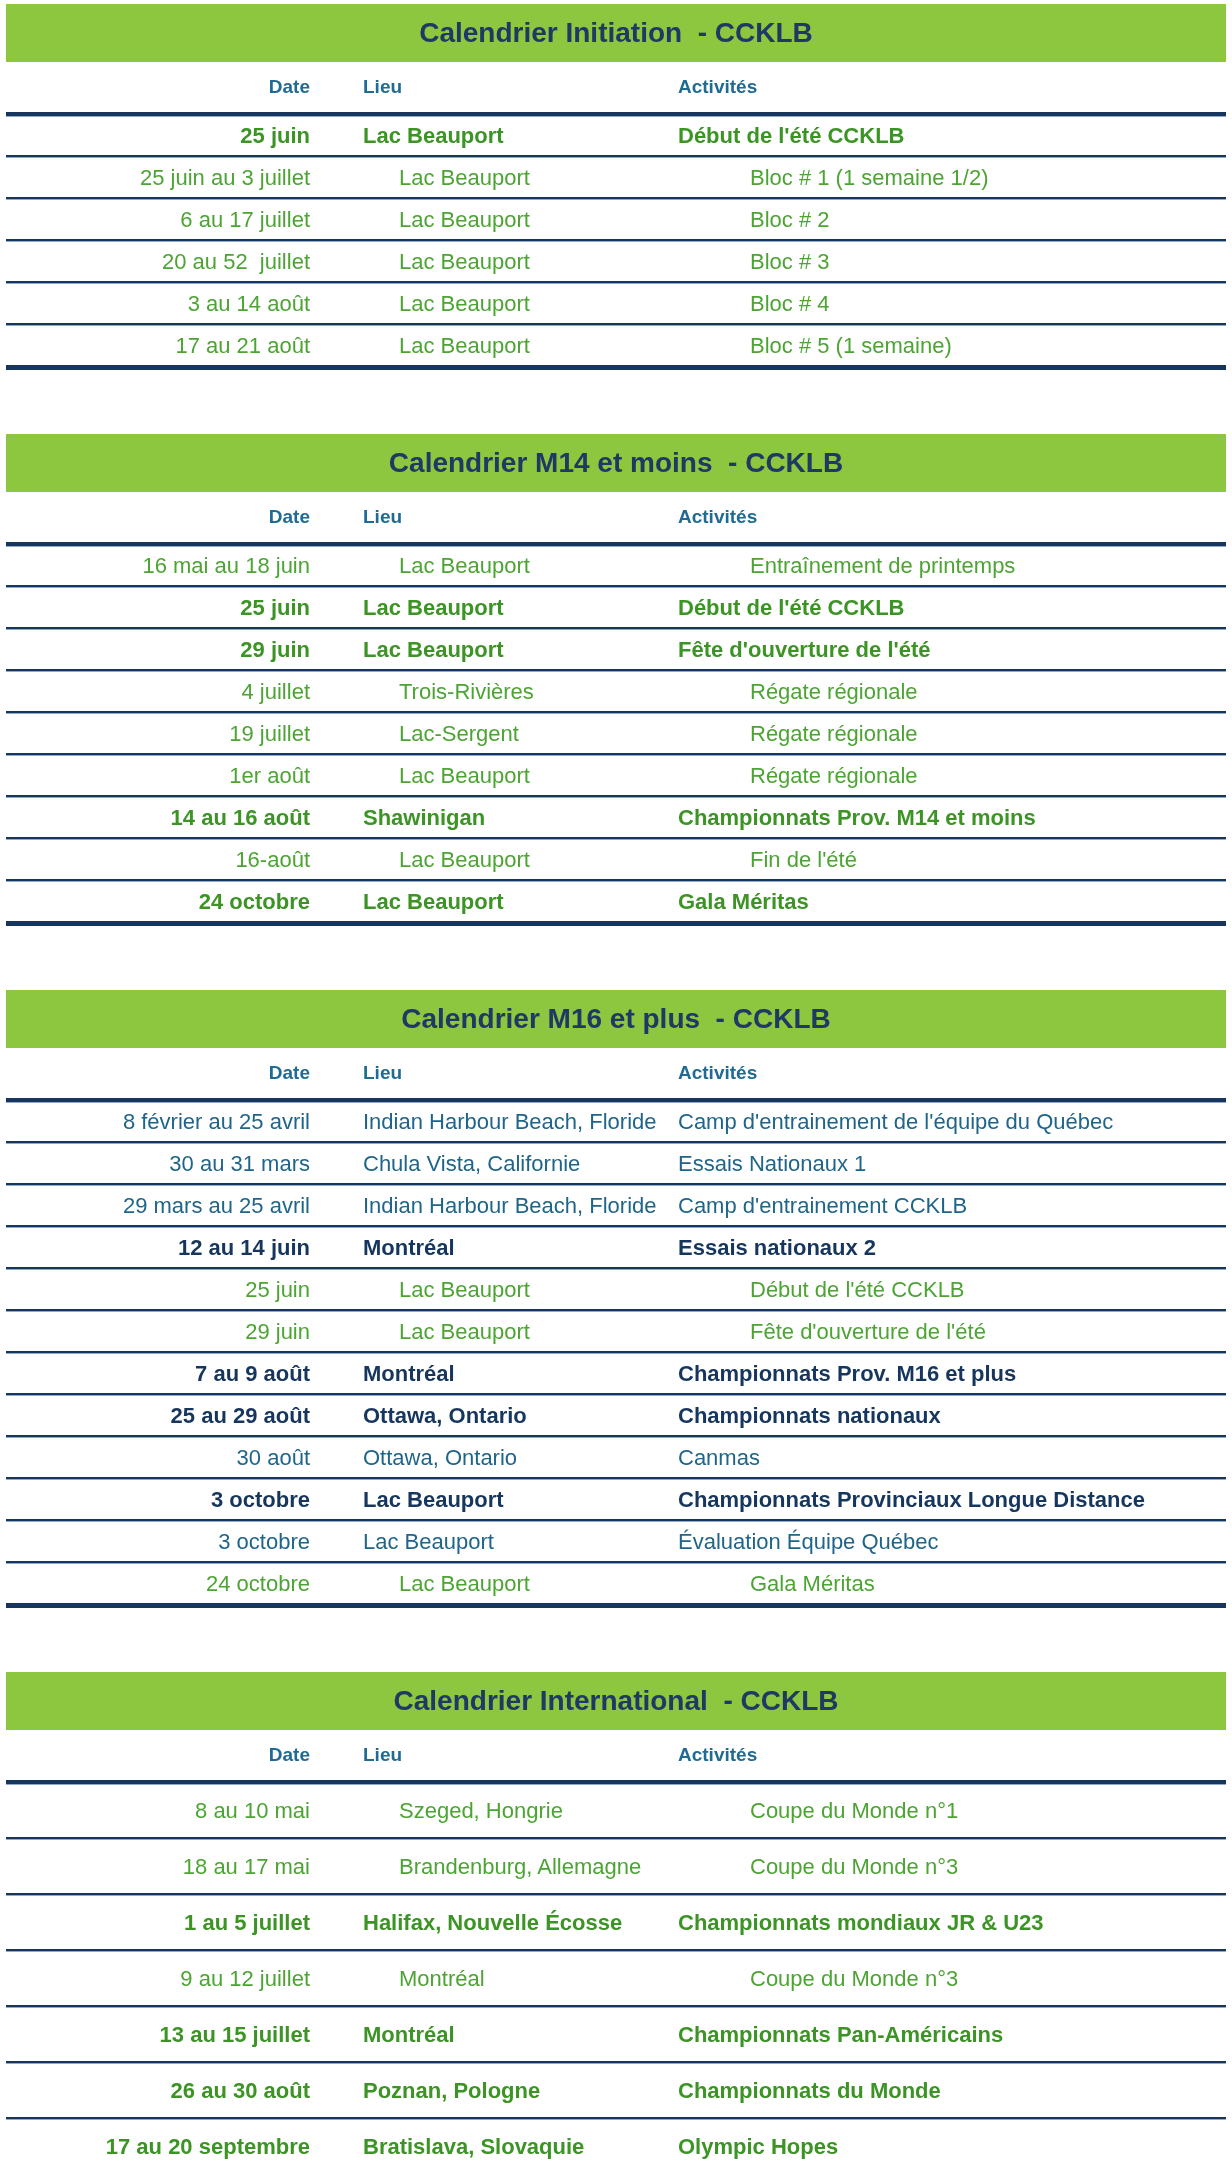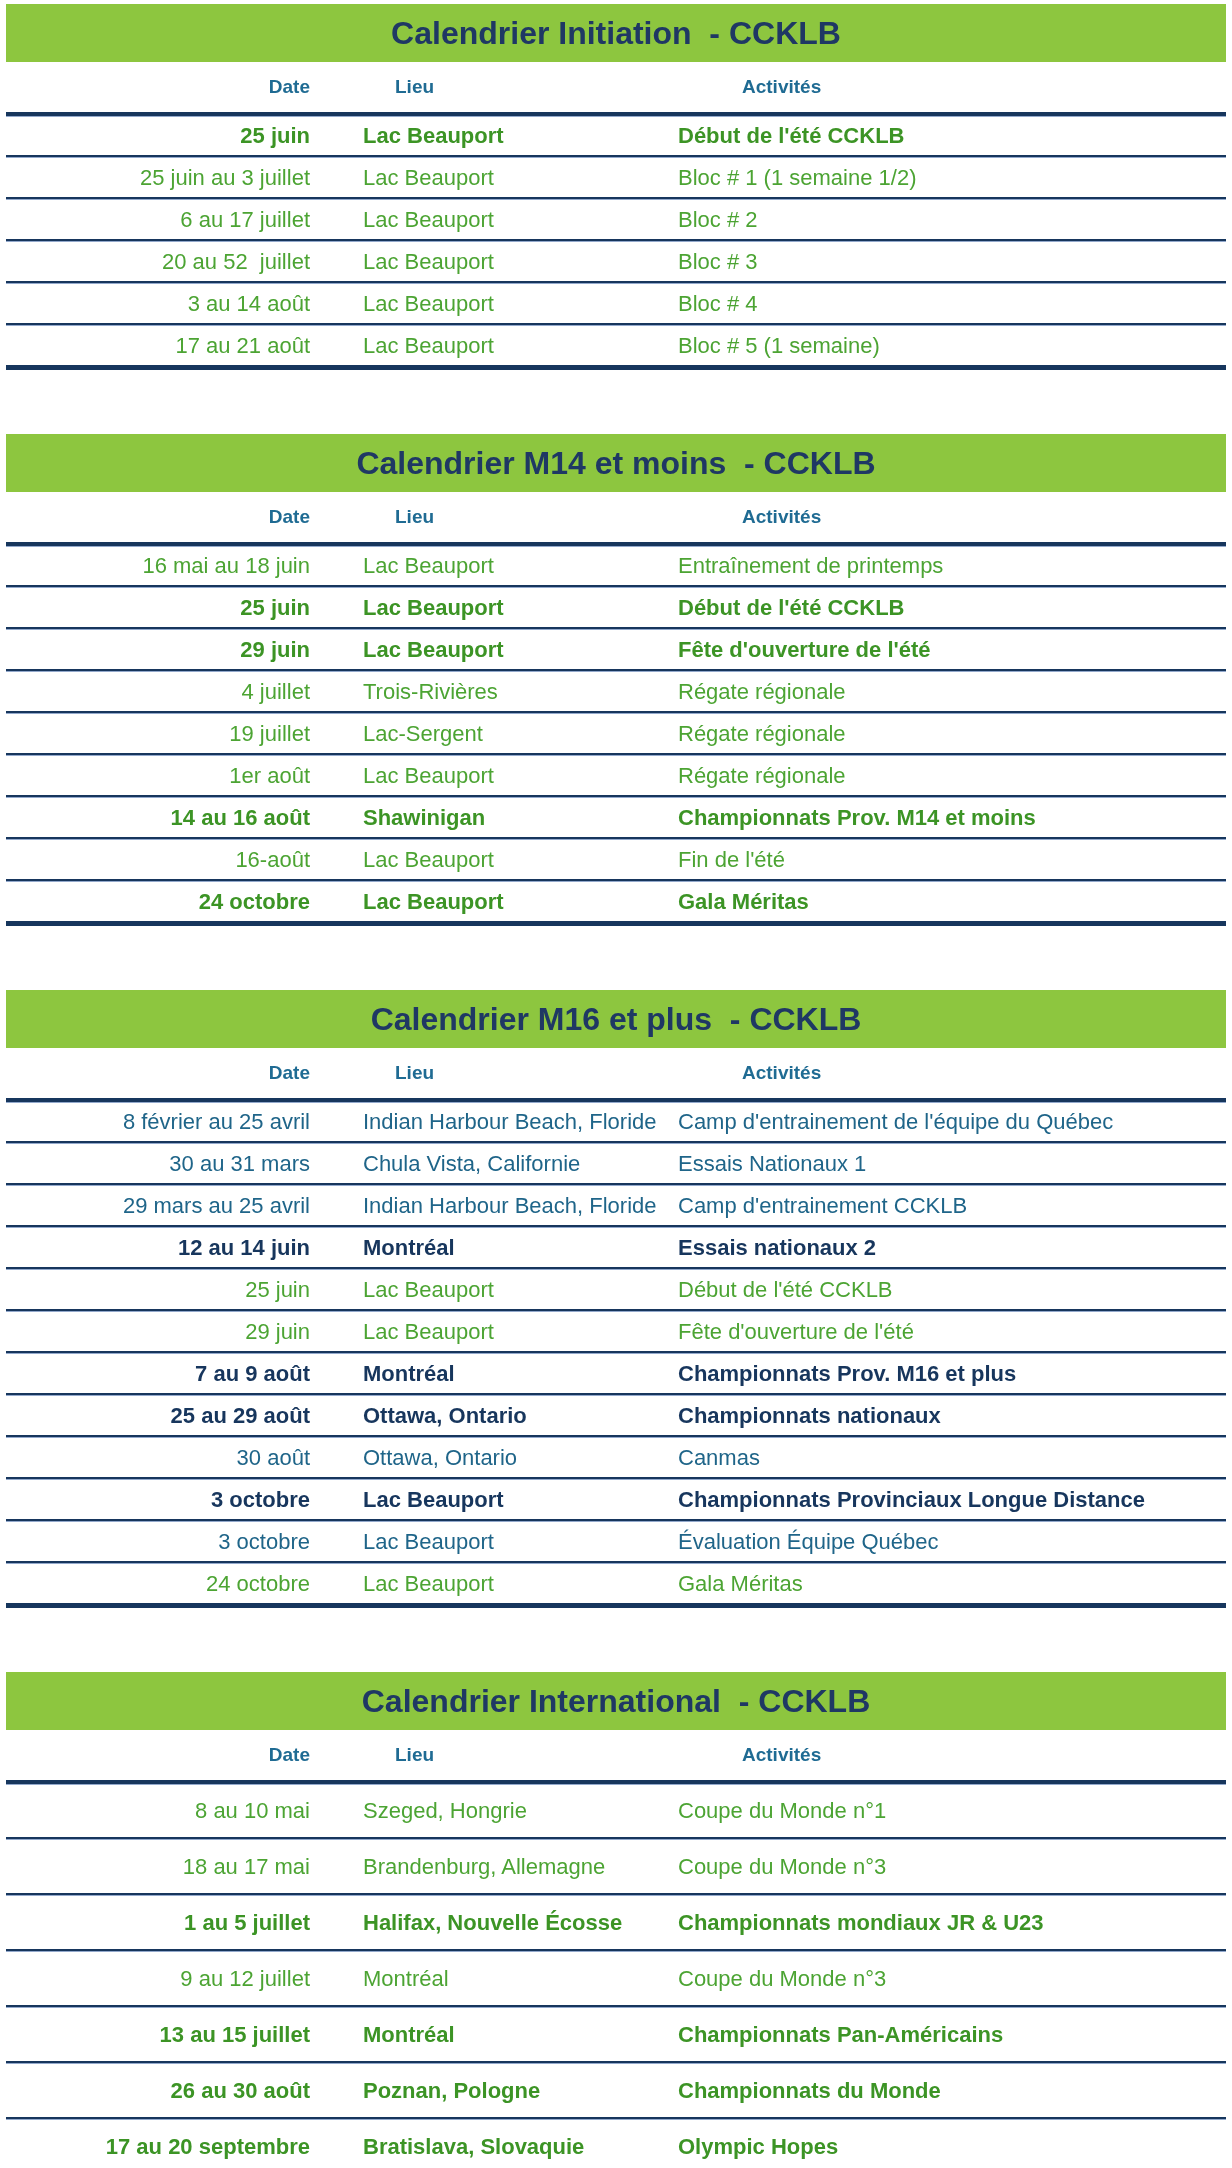--- a/index.html
+++ b/index.html
@@ -1,34 +1,34 @@
 <!DOCTYPE html>
 <html style="--banner_green: #8DC63F; --navy: #17365D; --navy_title: #1F3864; --teal_header: #1F6B93; --teal_row: #1F6589; --green: #4CA433; --green_dark: #3C9425; --rule_light: #93A9CC;"><head>
 <meta charset="utf-8">
 <style>
   html,body{margin:0;padding:0;background:#fff;}
   body{width:1232px;font-family:"Liberation Sans",sans-serif;-webkit-font-smoothing:antialiased;}
   main{padding:4px 6px 8px 6px;}
   section.cal{margin:0 0 64px 0;}
   section.cal:last-child{margin-bottom:0;}
   .banner{background:var(--banner_green,#8DC63F);height:58px;text-align:center;}
-  .banner h1{margin:0;line-height:58px;font-size:32px;font-weight:700;color:var(--navy_title,#1F3864);white-space:pre;}
+  .banner h1{margin:0;line-height:58px;font-size:28px;font-weight:700;color:var(--navy_title,#1F3864);white-space:pre;}
   .grid3{display:grid;grid-template-columns:304px 368px 1fr;align-items:center;}
-  .thead{height:50px;padding:0;gap:32px;}
+  .thead{height:50px;padding:0;}
   .thead .c{font-size:19px;font-weight:700;color:var(--teal_header,#1F6B93);}
   .c{white-space:pre;overflow:hidden;}
   .c1{text-align:right;}
   .c2{padding-left:53px;}
   .rule-h{height:4px;background:var(--navy,#17365D);box-shadow:0 1px 0 var(--rule_light,#93A9CC);}
   .rows{display:block;}
   .trow{height:39px;font-size:22px;}
   section.large .trow{height:53px;}
   .sep{height:3px;background:linear-gradient(180deg,var(--navy,#17365D) 0,var(--navy,#17365D) 2px,var(--rule_light,#93A9CC) 2px,var(--rule_light,#93A9CC) 3px);}
   .rule-e{height:5px;background:var(--navy,#17365D);}
-  .st-green{color:var(--green,#4CA433);}
+  .st-green{color:var(--green,#4CA433);gap:36px;}
   .st-green-bold{color:var(--green_dark,#3C9425);font-weight:700;}
   .st-blue{color:var(--teal_row,#1F6589);}
   .st-navy-bold{color:var(--navy,#17365D);font-weight:700;}
 </style>
 </head>
 <body>
 
 <main>
   <section class="cal">
     <header class="banner">

